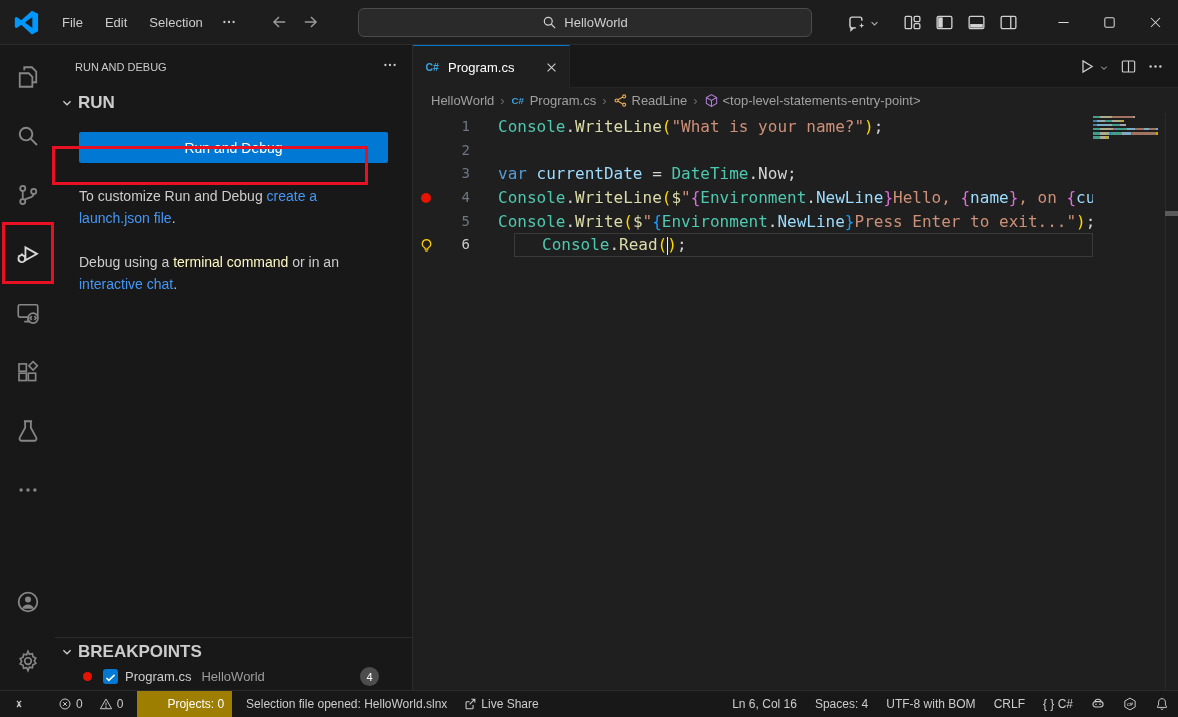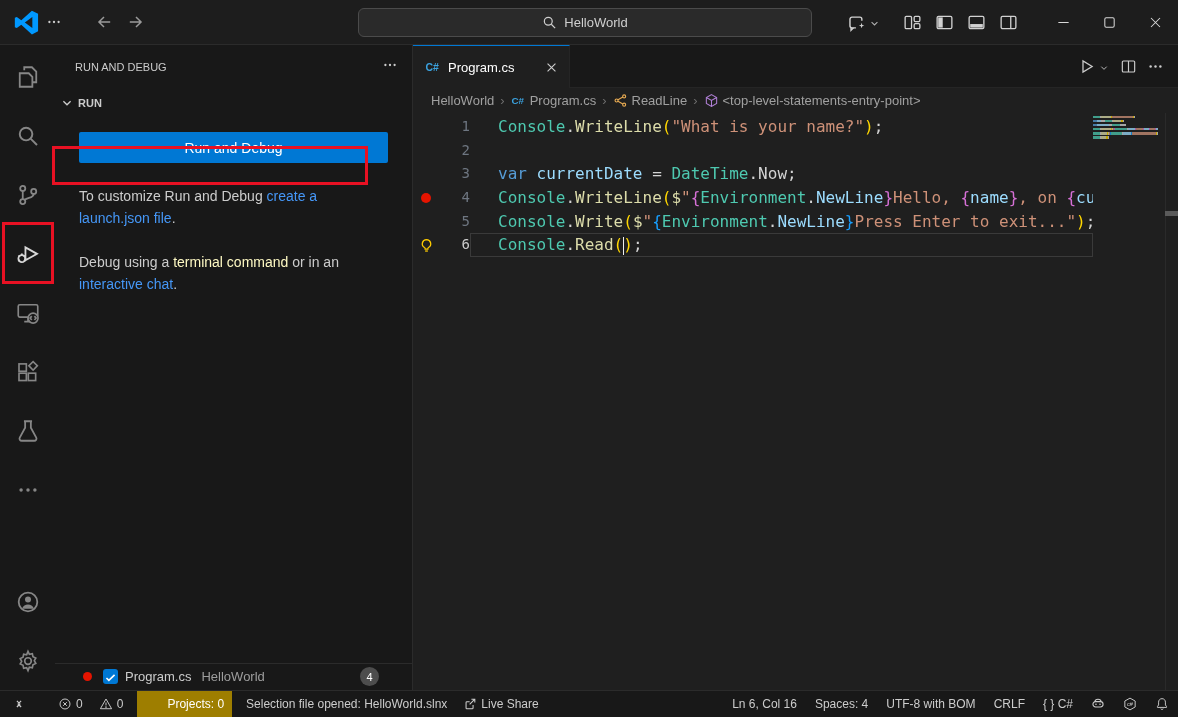--- a/index.html
+++ b/index.html
@@ -36,21 +36,21 @@
   .annotation { position:absolute; border:3px solid #e81123; pointer-events:none; z-index:9; }
   .ab-annotation { left:2px; top:177px; width:52px; height:62px; }
 
   
   .sidebar { position:absolute; left:55px; top:45px; bottom:27px; width:358px; background:#181818; border-right:1px solid #2b2b2b; }
   .sb-header { display:flex; align-items:center; justify-content:space-between; padding:0 14px 0 20px; height:35px; margin-top:4px; }
   .sb-title { font-size:11px; color:#cccccc; }
   .sb-more .ic { width:16px; height:16px; color:#cccccc; }
   .section-header { display:flex; align-items:center; gap:3px; padding-left:4px; height:22px; margin-top:8px; }
   .section-header .ic { width:16px; height:16px; color:#cccccc; }
-  .section-label { font-size:11px; font-weight:bold; color:#cccccc; }
+  .section-label { font-size:17px; font-weight:bold; color:#cccccc; }
   .run-body { padding:0 24px; position:relative; }
   .btn-annotation { left:-3px; top:14px; width:316px; height:39px; }
   .primary-btn { margin-top:18px; width:100%; height:31px; background:#0078d4; border:none; border-radius:2px; color:#ffffff; font-size:14px; font-family:"Liberation Sans",sans-serif; display:block; }
   .sb-para { margin-top:22px; font-size:14px; line-height:22px; color:#cccccc; }
   .sb-para .link { color:#4597f7; cursor:pointer; }
   .sb-bottom { position:absolute; left:0; right:0; bottom:0; }
   .sb-divider { height:1px; background:#2b2b2b; }
   .bp-header { display:flex; align-items:center; gap:3px; padding-left:4px; height:24px; margin-top:2px; }
   .bp-header .ic { width:16px; height:16px; color:#cccccc; }
   .bp-row { display:flex; align-items:center; height:24px; padding-left:28px; position:relative; margin-bottom:2px; }
@@ -76,21 +76,21 @@
   .bc-item { display:flex; align-items:center; gap:4px; }
 
   .code-area { position:absolute; top:68px; left:0; right:0; bottom:0; padding-top:2px; }
   .crow { display:flex; height:23.7px; line-height:23.7px; padding-right:85px; }
   .glyph { width:26px; display:flex; align-items:center; justify-content:center; flex:none; }
   .glyph .ic { width:17px; height:17px; }
   .bp { width:10px; height:10px; border-radius:50%; background:#e51400; }
   .lnum { width:31px; text-align:right; color:#6e7681; font-size:14px; font-family:"DejaVu Sans Mono", monospace; flex:none; }
   .lnum.cur { color:#cccccc; }
   .ltext { flex:1; padding-left:28px; white-space:pre; overflow:hidden; font-family:"DejaVu Sans Mono", monospace; font-size:16px; }
-  .crow.current .ltext { box-shadow:inset 0 0 0 1px #3a3a3a; }
+  .crow.current .ltext { box-shadow:inset 0 0 0 1px #3a3a3a;margin-left:44px; }
   .cursor { display:inline-block; width:1.5px; height:18px; background:#eeeeee; vertical-align:middle; margin:0 -0.75px; }
 
   .minimap { position:absolute; top:3px; right:13px; width:72px; }
   .mrow { height:2.2px; margin-bottom:1.9px; white-space:nowrap; font-size:0; }
   .mseg { display:inline-block; height:2.2px; opacity:.75; }
   .scroll-track { position:absolute; top:0; right:0; width:13px; bottom:0; border-left:1px solid #2a2a2a; }
   .scroll-deco { position:absolute; top:98px; right:0; width:13px; height:5px; background:#5a5a5a; }
 
   
   .statusbar { position:absolute; left:0; bottom:0; width:1178px; height:27px; background:#181818; border-top:1px solid #2b2b2b; display:flex; align-items:center; justify-content:space-between; font-size:12px; color:#cccccc; }
@@ -103,20 +103,25 @@
 </style>
 </head>
 <body>
 
 <div class="window">
 
   <div class="titlebar">
     <span class="logo ic"><svg viewBox="0 0 24 24">
           <path fill="#0098FF" d="M17.2 0.6 7 9.9 2.7 6.6 0.8 7.5v9l1.9.9L7 14.1l10.2 9.3 5.9-2.9V3.5L17.2.6zM17.6 6.7v10.6L10.4 12l7.2-5.3z"></path>
         </svg></span>
+    <div class="menus">
+        <span class="menu-item">File</span>
+        <span class="menu-item">Edit</span>
+        <span class="menu-item">Selection</span>
+      </div>
     <div class="menu-more">
         <span class="ic"><svg viewBox="0 0 16 16" fill="currentColor">
             <circle cx="3.4" cy="8" r="1.15"></circle>
             <circle cx="8" cy="8" r="1.15"></circle>
             <circle cx="12.6" cy="8" r="1.15"></circle>
           </svg></span>
       </div>
     <div class="nav">
       <span class="ic"><svg viewBox="0 0 16 16" fill="none" stroke="currentColor" stroke-width="1.3">
             <path d="M13.5 8h-10M8 3.5 3.5 8 8 12.5"></path>
@@ -272,20 +277,26 @@
       <span class="section-label">RUN</span>
     </div>
     <div class="run-body">
       <button class="primary-btn" style="background: rgb(0, 120, 212);">Run and Debug</button>
       <div class="annotation btn-annotation" style="border-color: rgb(232, 17, 35);"></div>
       <div class="sb-para"><span>To customize Run and Debug </span><span class="link" style="color: rgb(69, 151, 247);">create a launch.json file</span><span>.</span></div>
       <div class="sb-para"><span>Debug using a </span><span class="link" style="color: #fef9c3;">terminal command</span><span> or in an </span><span class="link" style="color: rgb(69, 151, 247);">interactive chat</span><span>.</span></div>
     </div>
     <div class="sb-bottom">
       <div class="sb-divider"></div>
+      <div class="bp-header">
+        <span class="ic"><svg viewBox="0 0 16 16" fill="none" stroke="currentColor" stroke-width="1.3">
+              <path d="M4.4 6.2 8 9.8l3.6-3.6"></path>
+            </svg></span>
+        <span class="section-label">BREAKPOINTS</span>
+      </div>
       <div class="bp-row">
         <span class="bp-dot" style="background: rgb(229, 20, 0);"></span>
         <span class="bp-check ic" style="background: rgb(0, 120, 212);"><svg viewBox="0 0 16 16" fill="none" stroke="#ffffff" stroke-width="2">
               <path d="M3 8.6l3 3L13 4.8"></path>
             </svg></span>
         <span class="bp-file">Program.cs</span>
         <span class="bp-proj">HelloWorld</span>
         <span class="bp-badge">4</span>
       </div>
     </div>

